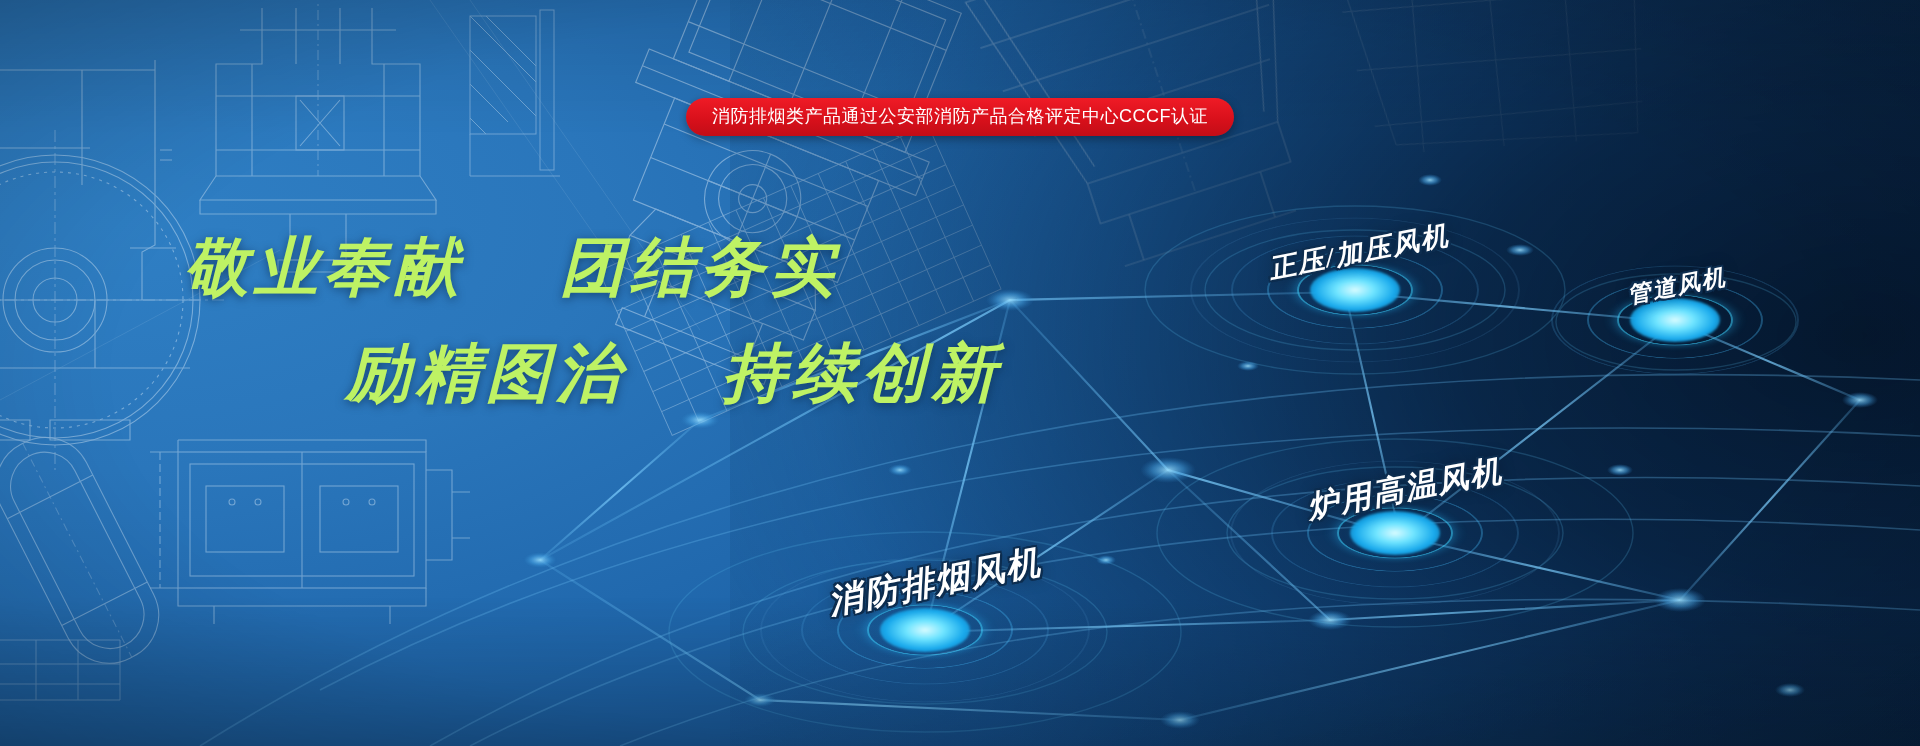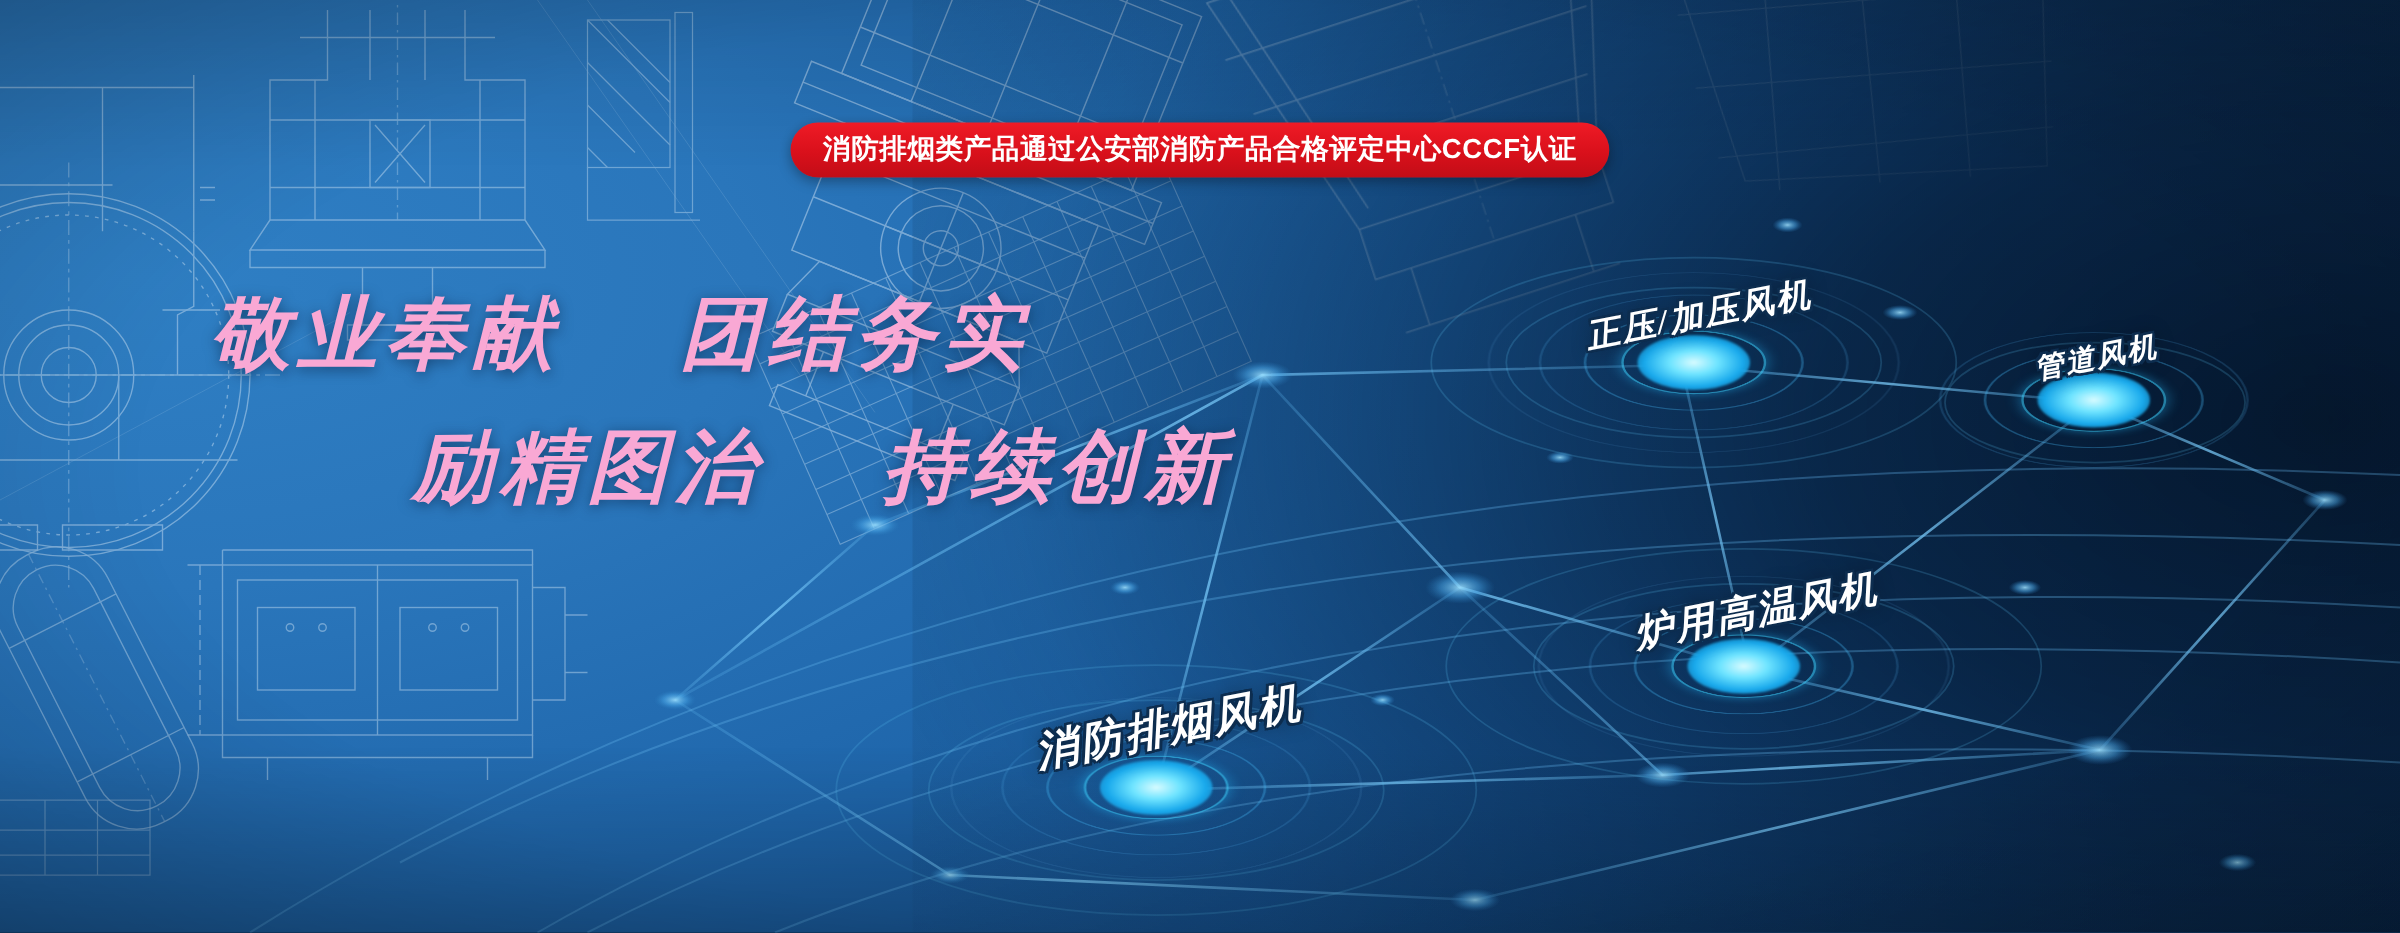--- a/index.html
+++ b/index.html
@@ -31,29 +31,29 @@
   .blueprint svg{display:block;width:1920px;height:746px;}
   
   .network{position:absolute;inset:0;}
   .network svg{display:block;width:1920px;height:746px;}
   
   .badge{
     position:absolute;left:50%;top:98px;transform:translateX(-50%);
     background:linear-gradient(180deg,#ef1b26 0%,#d9101b 55%,#c20d17 100%);
     color:#fff;border-radius:999px;
     padding:6px 26px 8px 26px;
-    font-size:22px;font-weight:700;letter-spacing:.5px;
+    font-size:18px;font-weight:400;letter-spacing:.5px;
     white-space:nowrap;line-height:1.35;
     box-shadow:0 3px 10px rgba(0,0,0,.35);
     z-index:40;
   }
   
   .slogan{
-    position:absolute;left:0;top:236px;width:900px;z-index:30;
-    color:#f9a8d4;
+    position:absolute;left:16px;top:236px;width:900px;z-index:30;
+    color:#bef264;
     text-shadow:0 2px 10px rgba(6,30,60,.55);
   }
   .sl-line{
     white-space:nowrap;
     font-family:"Liberation Serif","DejaVu Serif",serif;
     font-weight:700;font-style:italic;
     font-size:64px;line-height:1.0;
     letter-spacing:6px;
   }
   .sl-line.l1{padding-left:168px;}

